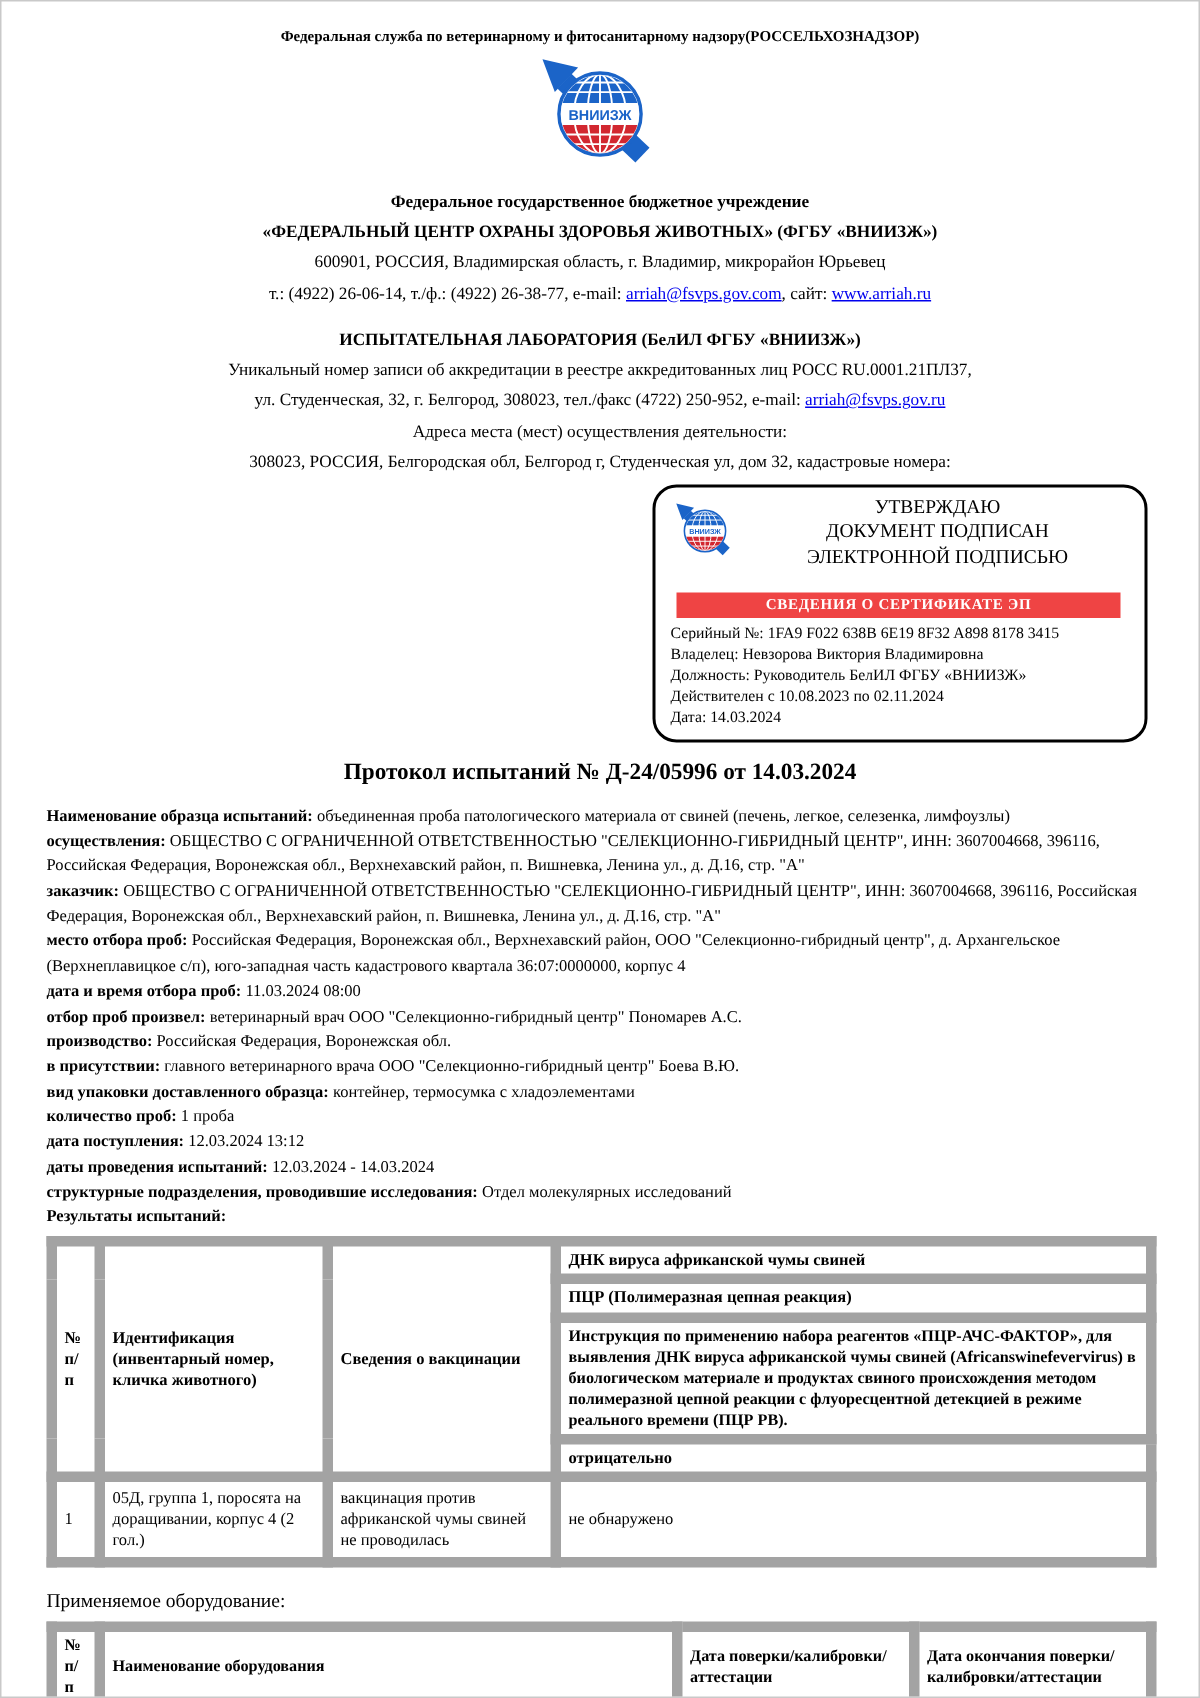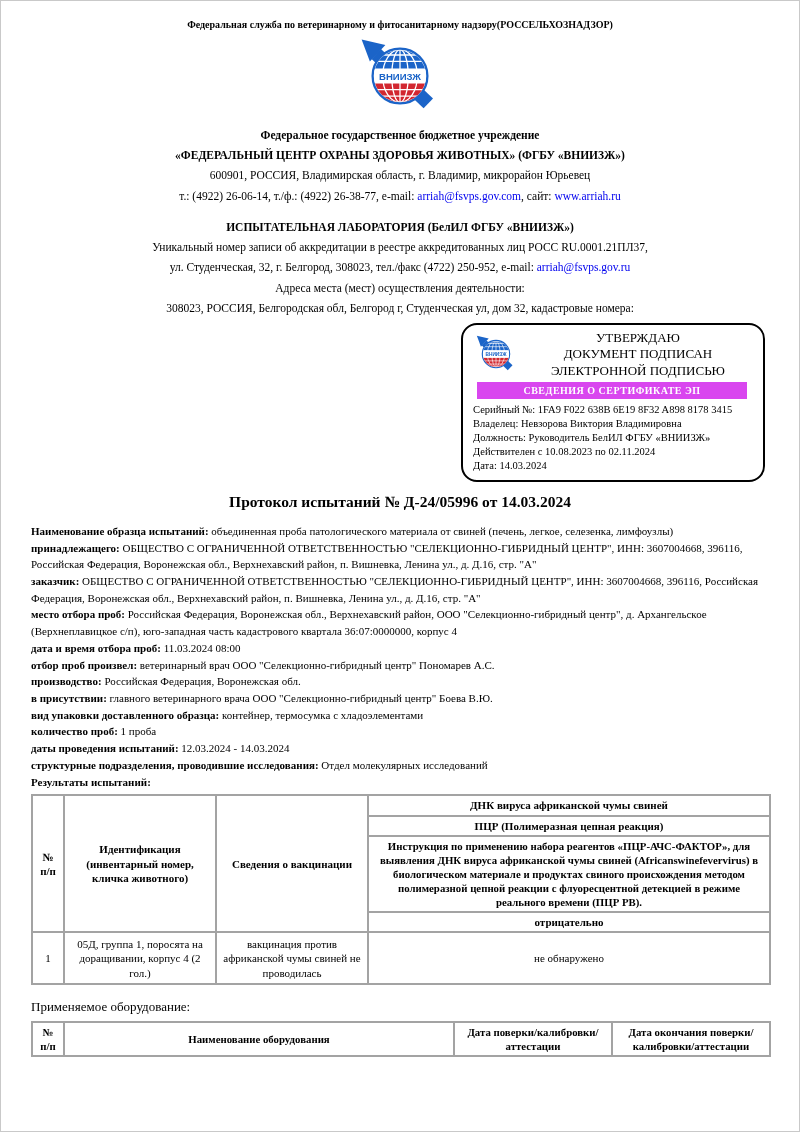--- a/index.html
+++ b/index.html
@@ -5,44 +5,44 @@
   html,body{margin:0;padding:0;background:#fff;}
   body{
     width:800px;height:1132px;box-sizing:border-box;
     padding:14px 30px 10px 30px;
     font-family:"Liberation Serif", serif;
     color:#000;font-size:12.5px;line-height:1.5;
     border:1px solid #c9c9c9;overflow:hidden;
   }
   .c{text-align:center;}
   .b{font-weight:bold;}
-  a.link{color:#0000ee;cursor:pointer;}
+  a.link{color:#0000ee;text-decoration:underline;cursor:pointer;}
   .hdr-line{font-size:10px;margin:2px 0;}
   .org-line{font-size:11.5px;margin:3px 0;}
   .logo-wrap{text-align:center;margin:2px 0 0 0;}
   .lab-block{margin-top:14px;}
   
   .stamp{
-    width:304px;margin:6px 4px 4px auto;border:2px solid #000;border-radius:16px;
+    width:330px;margin:6px 4px 4px auto;border:2px solid #000;border-radius:16px;
     padding:5px 12px 6px 10px;box-sizing:border-box;background:#fff;
   }
   .stamp-top{display:flex;align-items:center;gap:6px;}
   .stamp-top-text{flex:1;text-align:center;font-size:13px;line-height:1.25;}
   .stamp-bar{
-    background:#d946ef;color:#fff;text-align:center;font-size:10px;font-weight:bold;
-    padding:1px 0;margin:3px 4px 4px 4px;letter-spacing:.5px;
+    background:#ef4444;color:#fff;text-align:center;font-size:10px;font-weight:bold;
+    padding:1px 0;margin:16px 4px 4px 4px;letter-spacing:.5px;
   }
   .stamp-lines{font-size:10.5px;line-height:1.35;}
   
   .doc-title{font-size:15.5px;font-weight:bold;text-align:center;margin:8px 0 10px 0;}
   
   .detail{margin:0;font-size:11px;line-height:1.52;}
   
   table{border-collapse:collapse;width:740px;table-layout:fixed;}
-  td{border:2px solid #a3a3a3;padding:2px 5px;text-align:center;vertical-align:middle;
+  td{border:7px solid #a3a3a3;padding:2px 5px;text-align:left;vertical-align:middle;
      font-size:11px;line-height:1.3;}
   .rtable{margin-top:4px;}
   .rtable .hd{font-weight:bold;}
   .rtable .method{font-size:10.8px;}
   .etable td{font-size:10.8px;}
   .eq-heading{font-size:13px;margin:12px 0 4px 0;}
 </style>
 </head>
 <body>
 
@@ -109,29 +109,30 @@
     <div>Должность: Руководитель БелИЛ ФГБУ «ВНИИЗЖ»</div>
     <div>Действителен с 10.08.2023 по 02.11.2024</div>
     <div>Дата: 14.03.2024</div>
   </div>
 </div>
 
 <div class="doc-title">Протокол испытаний № Д-24/05996 от 14.03.2024</div>
 
 <div>
   <p class="detail"><b>Наименование образца испытаний:</b> <span>объединенная проба патологического материала от свиней (печень, легкое, селезенка, лимфоузлы)</span></p>
-  <p class="detail"><b>принадлежащего:</b> <span>ОБЩЕСТВО С ОГРАНИЧЕННОЙ ОТВЕТСТВЕННОСТЬЮ "СЕЛЕКЦИОННО-ГИБРИДНЫЙ ЦЕНТР", ИНН: 3607004668, 396116, Российская Федерация, Воронежская обл., Верхнехавский район, п. Вишневка, Ленина ул., д. Д.16, стр. "А"</span></p>
+  <p class="detail"><b>осуществления:</b> <span>ОБЩЕСТВО С ОГРАНИЧЕННОЙ ОТВЕТСТВЕННОСТЬЮ "СЕЛЕКЦИОННО-ГИБРИДНЫЙ ЦЕНТР", ИНН: 3607004668, 396116, Российская Федерация, Воронежская обл., Верхнехавский район, п. Вишневка, Ленина ул., д. Д.16, стр. "А"</span></p>
   <p class="detail"><b>заказчик:</b> <span>ОБЩЕСТВО С ОГРАНИЧЕННОЙ ОТВЕТСТВЕННОСТЬЮ "СЕЛЕКЦИОННО-ГИБРИДНЫЙ ЦЕНТР", ИНН: 3607004668, 396116, Российская Федерация, Воронежская обл., Верхнехавский район, п. Вишневка, Ленина ул., д. Д.16, стр. "А"</span></p>
   <p class="detail"><b>место отбора проб:</b> <span>Российская Федерация, Воронежская обл., Верхнехавский район, ООО "Селекционно-гибридный центр", д. Архангельское (Верхнеплавицкое с/п), юго-западная часть кадастрового квартала 36:07:0000000, корпус 4</span></p>
   <p class="detail"><b>дата и время отбора проб:</b> <span>11.03.2024 08:00</span></p>
   <p class="detail"><b>отбор проб произвел:</b> <span>ветеринарный врач ООО "Селекционно-гибридный центр" Пономарев А.С.</span></p>
   <p class="detail"><b>производство:</b> <span>Российская Федерация, Воронежская обл.</span></p>
   <p class="detail"><b>в присутствии:</b> <span>главного ветеринарного врача ООО "Селекционно-гибридный центр" Боева В.Ю.</span></p>
   <p class="detail"><b>вид упаковки доставленного образца:</b> <span>контейнер, термосумка с хладоэлементами</span></p>
   <p class="detail"><b>количество проб:</b> <span>1 проба</span></p>
+  <p class="detail"><b>дата поступления:</b> <span>12.03.2024 13:12</span></p>
   <p class="detail"><b>даты проведения испытаний:</b> <span>12.03.2024 - 14.03.2024</span></p>
   <p class="detail"><b>структурные подразделения, проводившие исследования:</b> <span>Отдел молекулярных исследований</span></p>
   <p class="detail"><b>Результаты испытаний:</b></p>
 </div>
 
 <table class="rtable">
   <colgroup>
       <col style="width:32px">
       <col style="width:152px">
       <col style="width:152px">

